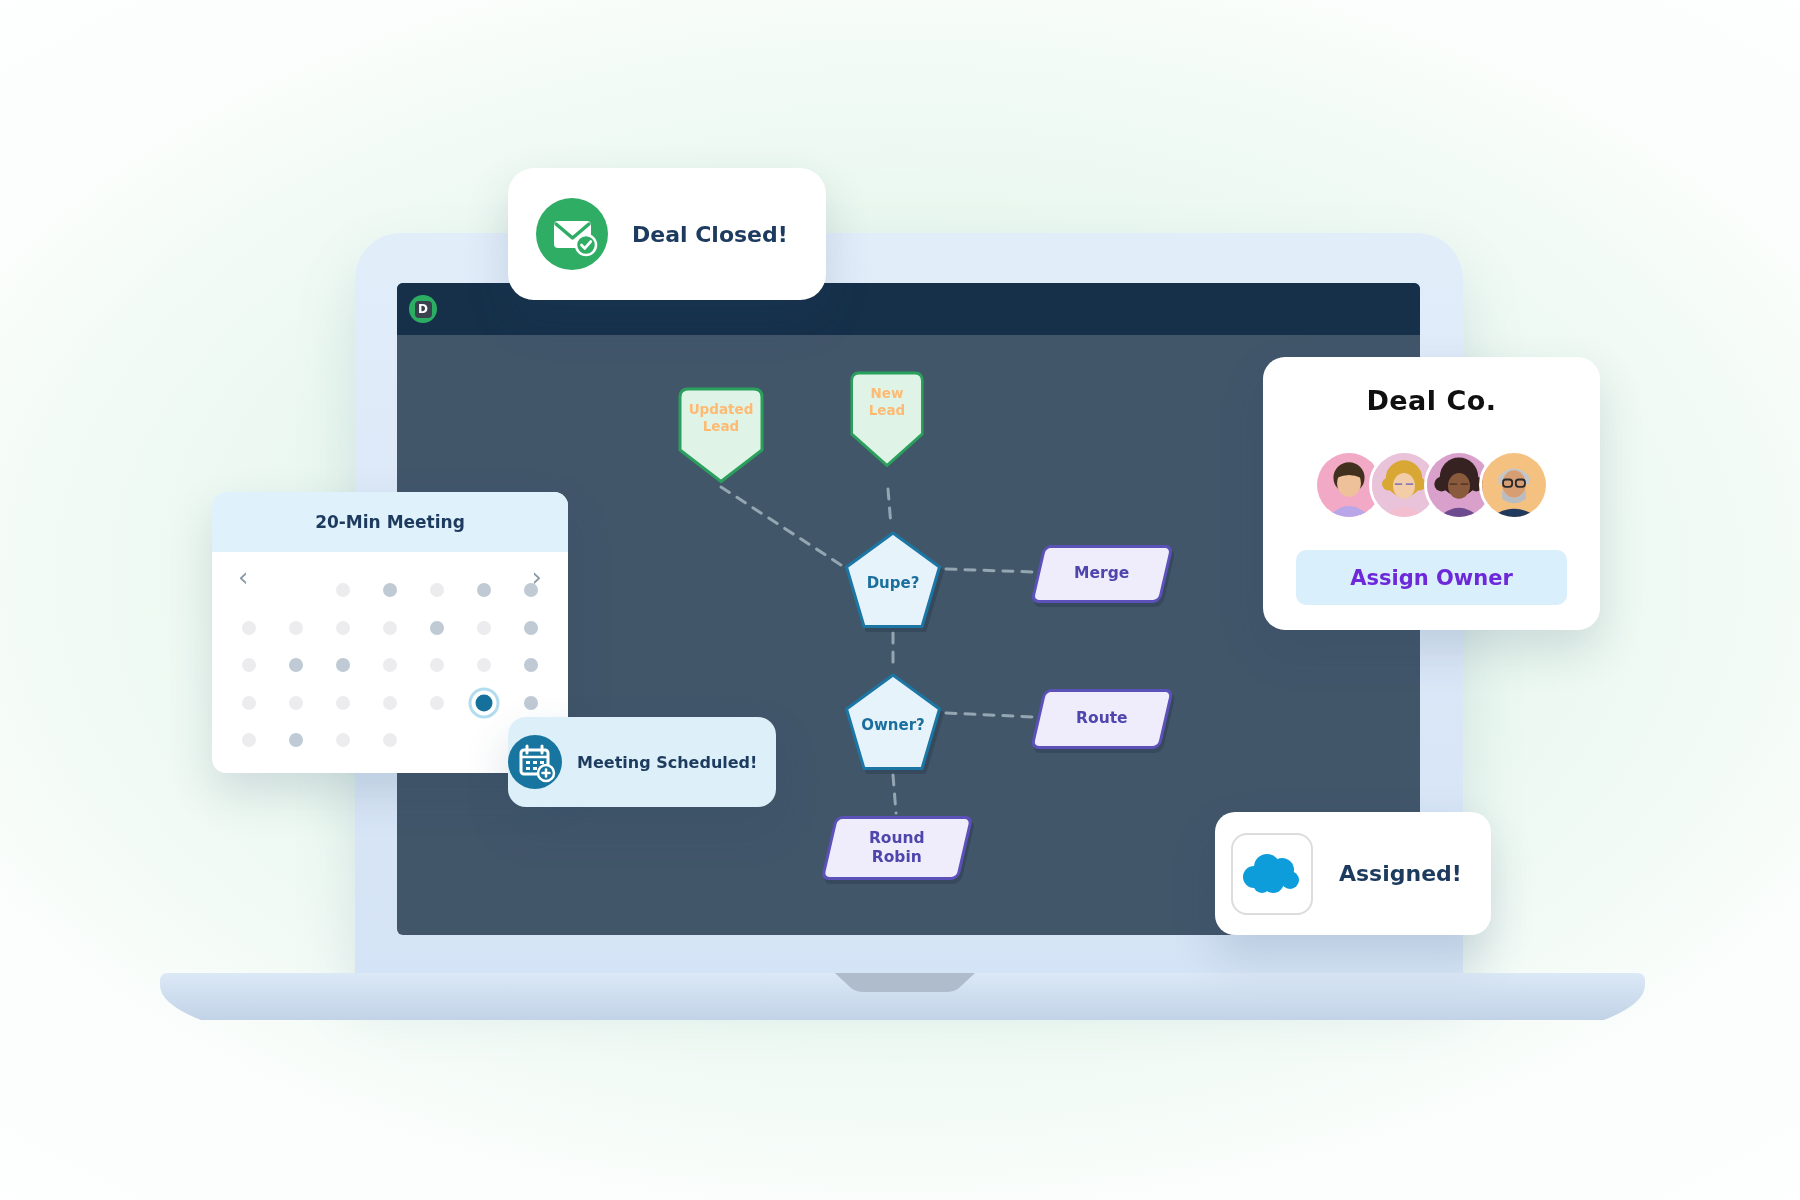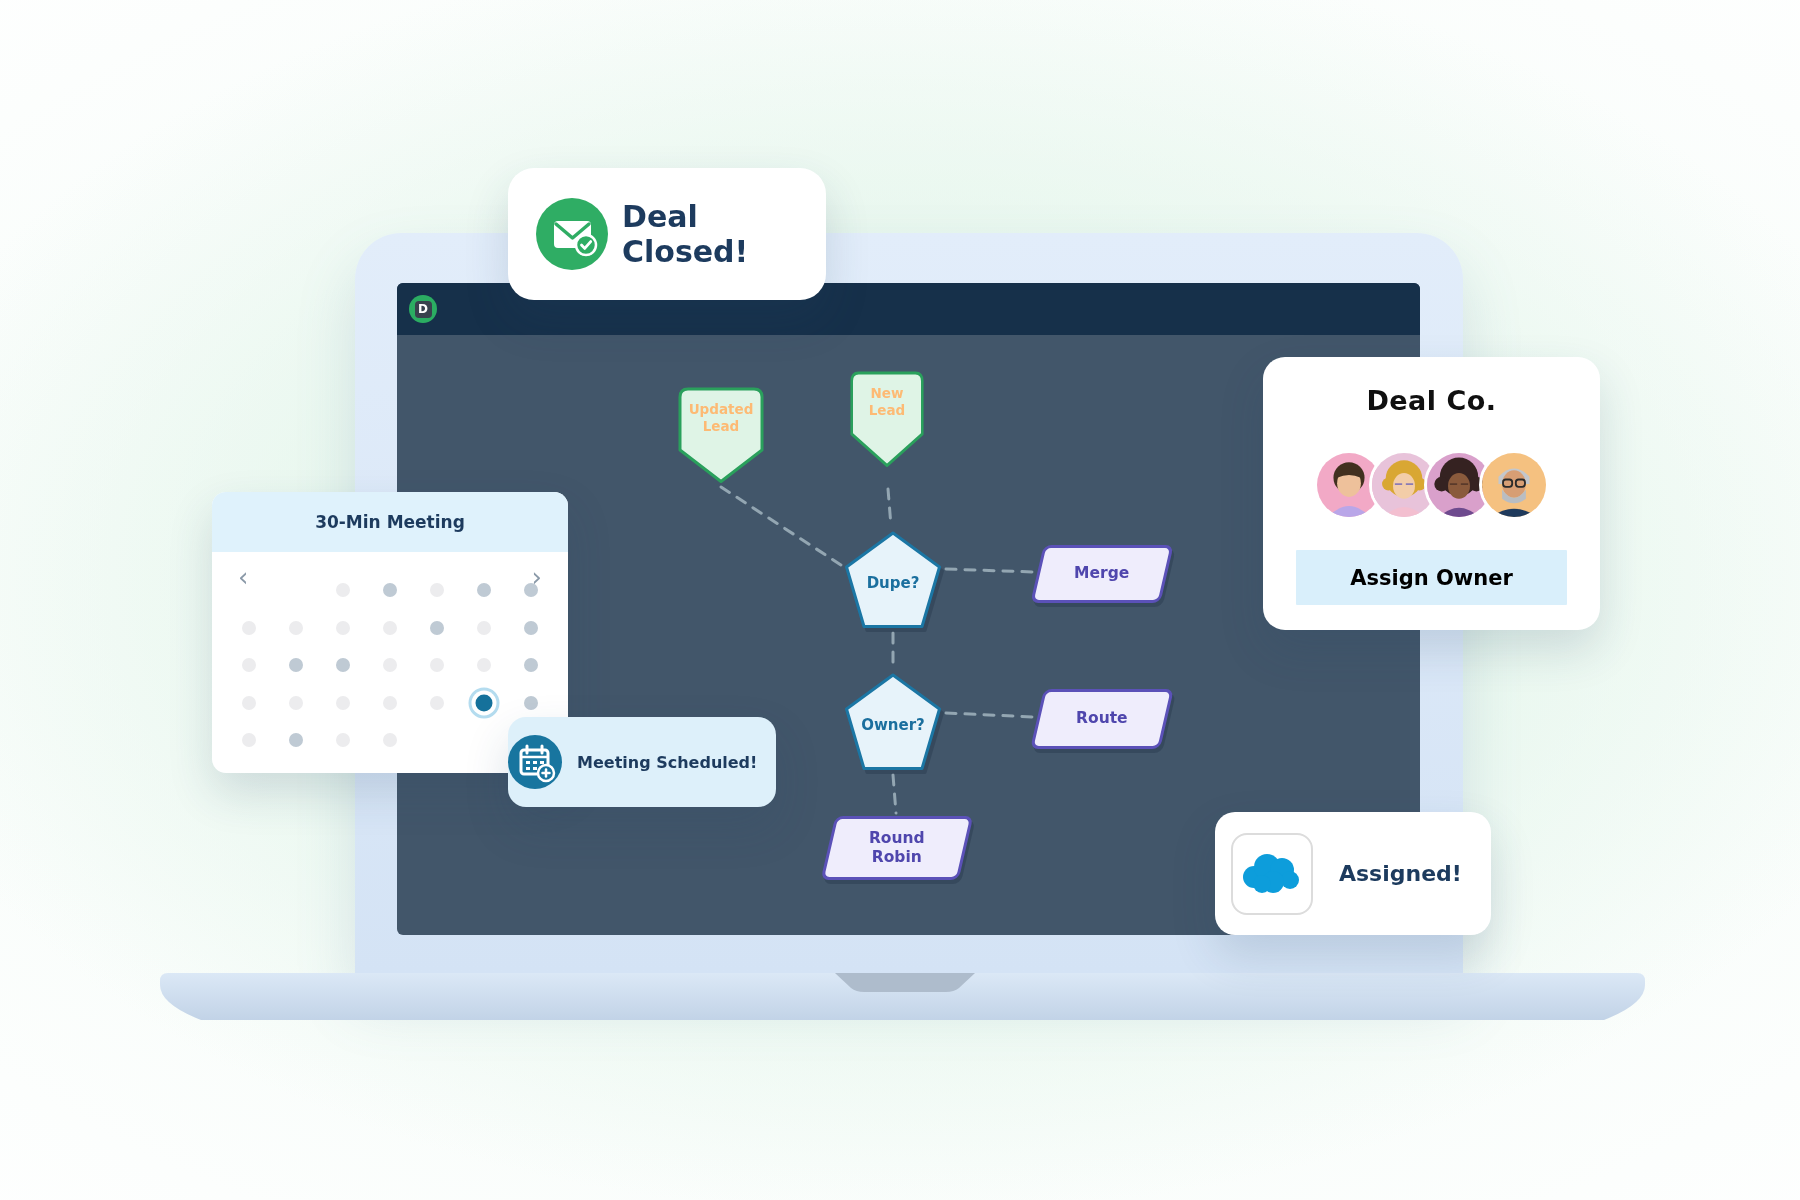--- a/index.html
+++ b/index.html
@@ -45,21 +45,21 @@
     display:flex; align-items:center; justify-content:center;
   }
   .para .plabel { transform:skewX(13deg); font-weight:700; font-size:15.5px; color:#4f46ad; text-align:center; line-height:1.25; white-space:pre-line; }
   .connectors { left:0; top:0; width:1023px; height:652px; pointer-events:none; }
 
   
   .card { position:absolute; background:#ffffff; box-shadow:0 20px 45px rgba(40,70,100,0.16); }
 
   .deal-card { left:508px; top:168px; width:318px; height:132px; border-radius:26px; display:flex; align-items:center; padding-left:28px; }
   .deal-icon { width:72px; height:72px; border-radius:50%; background:#2fad64; flex:0 0 auto; display:flex; align-items:center; justify-content:center; }
-  .deal-label { margin-left:14px; font-size:30px; font-weight:700; color:#1d3b5e; }
+  .deal-label { margin-left:24px; font-size:22px; font-weight:700; color:#1d3b5e; }
 
   .cal-card { left:212px; top:492px; width:356px; height:281px; border-radius:14px; overflow:hidden; }
   .cal-header { height:60px; background:#dff2fc; display:flex; align-items:center; justify-content:center; font-size:17px; font-weight:700; color:#1d3b5e; }
   .cal-nav { position:absolute; top:72px; width:100%; }
   .cal-chevron { position:absolute; font-size:26px; color:#8a99a8; cursor:pointer; line-height:1; font-family:"DejaVu Sans",sans-serif; }
   .cal-prev { left:26px; } .cal-next { right:26px; }
   .cal-dots { position:absolute; left:0; top:0; width:100%; height:100%; }
   .dot { position:absolute; width:14px; height:14px; border-radius:50%; transform:translate(-50%,-50%); }
   .dot.light { background:#ececee; }
   .dot.med { background:#bfcad4; }
@@ -69,22 +69,22 @@
   .sched-icon { width:54px; height:54px; border-radius:50%; background:#18759f; flex:0 0 auto; display:flex; align-items:center; justify-content:center; }
   .sched-label { margin-left:15px; font-size:16px; font-weight:700; color:#1d3b5e; }
 
   .acme-card { left:1263px; top:357px; width:337px; height:273px; border-radius:22px; }
   .acme-title { text-align:center; margin-top:28px; font-size:27px; font-weight:700; color:#101010; letter-spacing:0.5px; }
   .avatars { position:absolute; left:0; top:93px; width:100%; height:76px; }
   .avatar { position:absolute; width:70px; height:70px; border-radius:50%; border:3px solid #ffffff; overflow:hidden; }
   .avatar svg { display:block; width:100%; height:100%; }
   .assign-btn {
     position:absolute; left:33px; right:33px; top:193px; height:55px;
-    background:#d9effb; border:none; border-radius:1px; cursor:pointer;
-    font-family:inherit; font-size:21px; font-weight:700; color:#000000;
+    background:#d9effb; border:none; border-radius:10px; cursor:pointer;
+    font-family:inherit; font-size:21px; font-weight:700; color:#6d28d9;
   }
 
   .assigned-card { left:1215px; top:812px; width:276px; height:123px; border-radius:20px; display:flex; align-items:center; padding-left:16px; }
   .sf-box { width:82px; height:82px; border-radius:16px; border:2px solid #dcdcdc; background:#fff; flex:0 0 auto; display:flex; align-items:center; justify-content:center; }
   .assigned-label { margin-left:26px; font-size:22px; font-weight:700; color:#1d3b5e; }
 </style>
 </head>
 <body>
 
 <div class="abs laptop-body">
@@ -166,21 +166,21 @@
       <rect x="18" y="23" width="37" height="27" rx="4" fill="#ffffff"></rect>
       <path d="M20 26 L36.5 40 L53 26" fill="none" stroke="#2fad64" stroke-width="3.5" stroke-linecap="round" stroke-linejoin="round"></path>
       <circle cx="50" cy="47" r="10" fill="#2fad64" stroke="#ffffff" stroke-width="2.5"></circle>
       <path d="M45.5 47 l3.2 3.4 l6 -6.8" fill="none" stroke="#ffffff" stroke-width="2.8" stroke-linecap="round" stroke-linejoin="round"></path>
     </svg>
   </div>
   <div class="deal-label">Deal Closed!</div>
 </div>
 
 <div class="card cal-card">
-  <div class="cal-header">30-Min Meeting</div>
+  <div class="cal-header">20-Min Meeting</div>
   <div class="cal-nav">
     <span class="cal-chevron cal-prev">‹</span>
     <span class="cal-chevron cal-next">›</span>
   </div>
   <div class="cal-dots">
       <span class="dot light" style="left: 131px; top: 98px;"></span>
       <span class="dot med" style="left: 178px; top: 98px;"></span>
       <span class="dot light" style="left: 225px; top: 98px;"></span>
       <span class="dot med" style="left: 272px; top: 98px;"></span>
       <span class="dot med" style="left: 319px; top: 98px;"></span>

